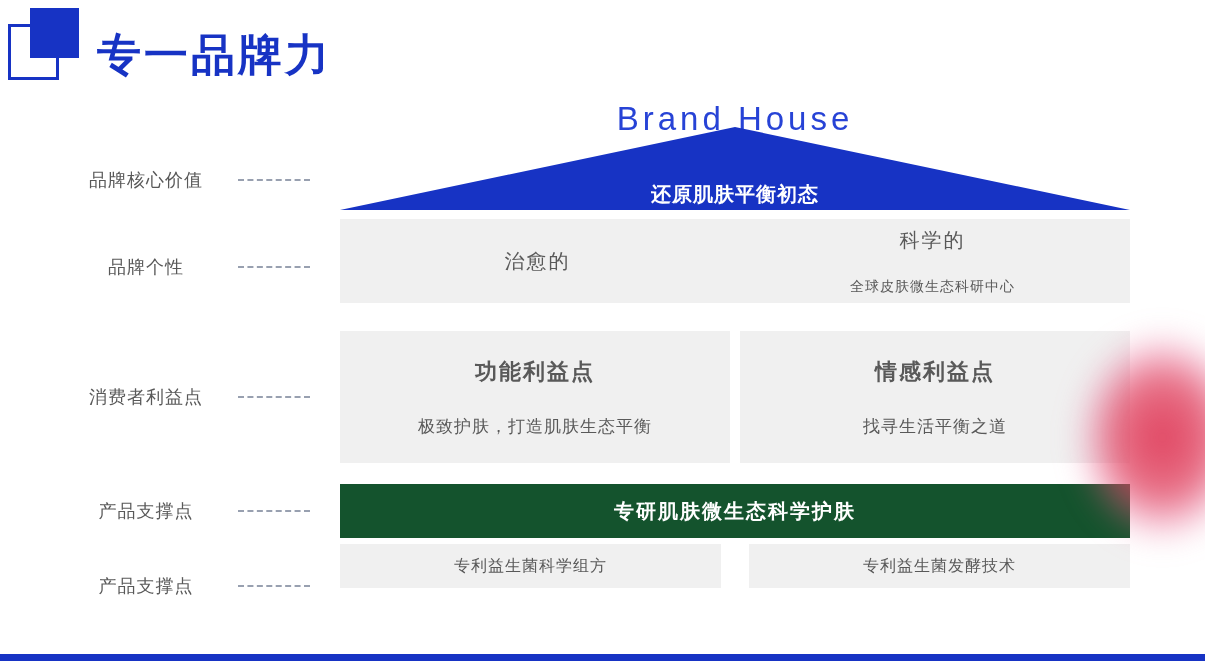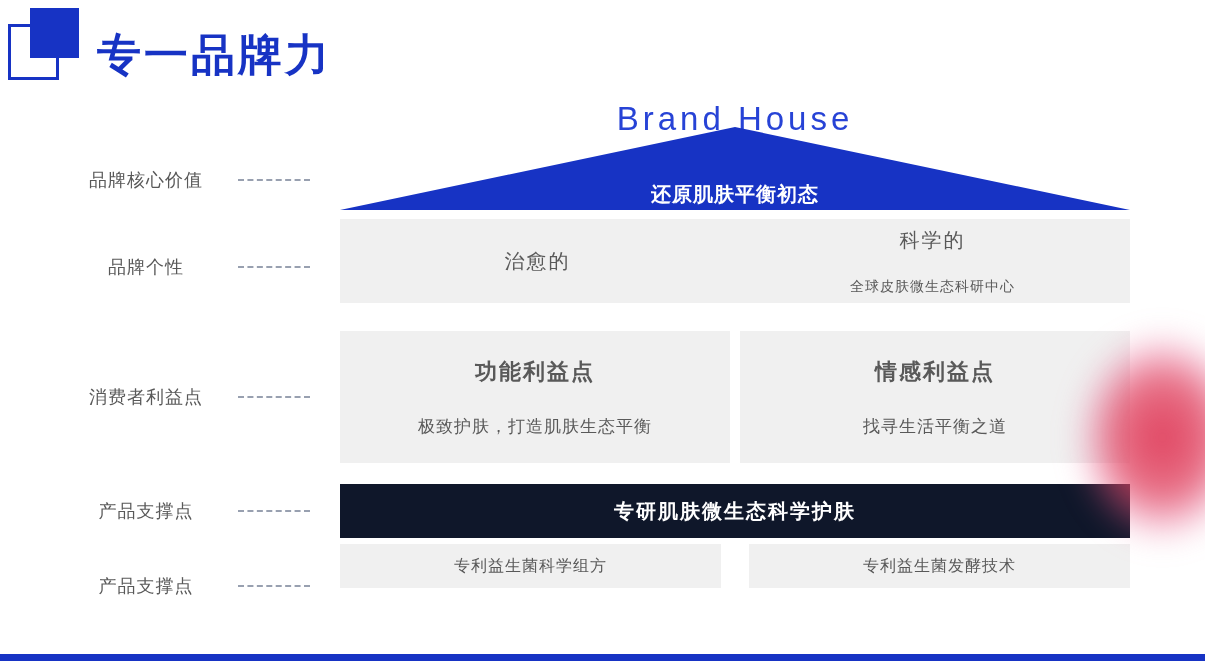--- a/index.html
+++ b/index.html
@@ -82,21 +82,21 @@
     color: #595959;
   }
   .personality-title { font-size: 20px; letter-spacing: 2px; }
   .personality-sub { font-size: 14px; margin-top: 24px; letter-spacing: 1px; }
 
   .benefit-title { font-size: 22px; font-weight: bold; letter-spacing: 2px; }
   .benefit-sub { font-size: 17px; margin-top: 28px; letter-spacing: 1px; }
 
   .competition-bar {
     top: 484px; height: 54px;
-    background: #0f172a;
+    background: #14532d;
     display: flex; align-items: center; justify-content: center;
   }
   .competition-text {
     color: #ffffff; font-size: 20px; font-weight: bold; letter-spacing: 2px;
   }
 
   .support-text { font-size: 16px; letter-spacing: 1px; }
 
   
   .accent-blob {

